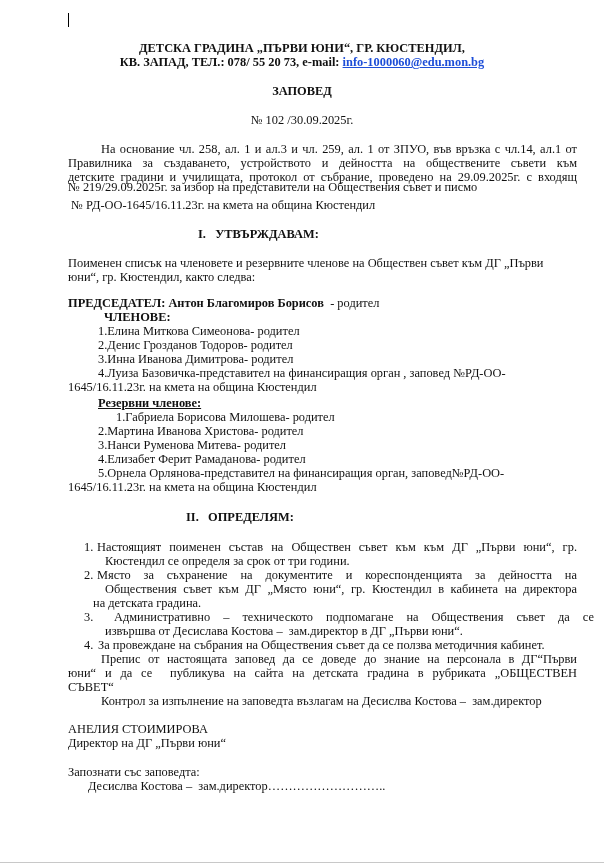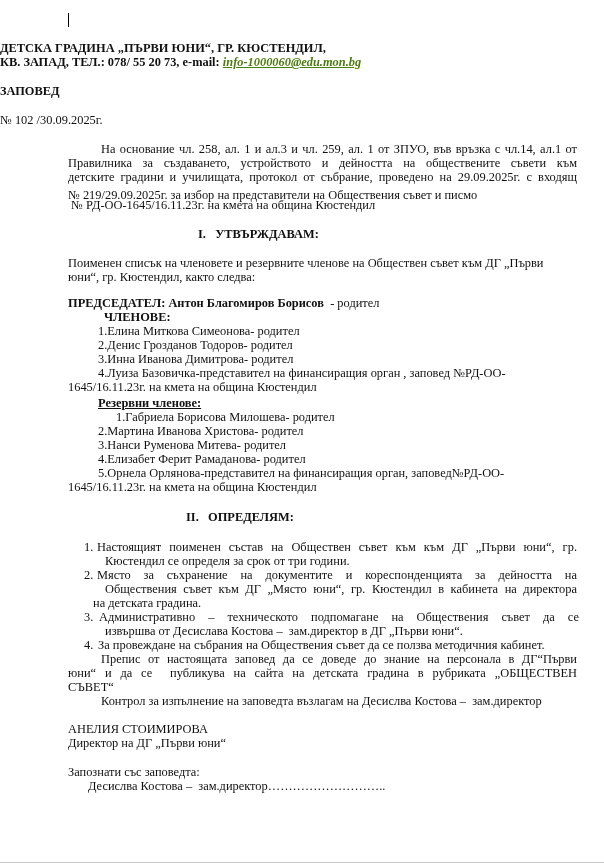--- a/index.html
+++ b/index.html
@@ -1,43 +1,43 @@
 <!DOCTYPE html>
 <html><head>
 <meta charset="utf-8">
 <style>
   html, body { margin:0; padding:0; background:#ffffff; }
   body { width:604px; height:863px; position:relative; overflow:hidden;
          font-family:"Liberation Serif","DejaVu Serif",serif; color:#111; font-size:12.4px; }
   .page { position:absolute; left:0; top:0; width:604px; height:862px; border-bottom:1px solid #c8c8c8; }
   .cursor { position:absolute; left:68px; top:13px; width:1px; height:14px; background:#000; }
   .abs { position:absolute; white-space:nowrap; line-height:14px; }
-  .center { position:absolute; left:0; width:604px; line-height:14px; }
+  .center { position:absolute; left:0; width:604px; text-align:center; line-height:14px; }
   .b { font-weight:bold; }
   .u { text-decoration:underline; }
-  a.email { color:#4d7c0f; text-decoration:underline; font-weight:bold;font-style:italic; }
+  a.email { color:#1d4ed8; text-decoration:underline; font-weight:bold; }
   .just { position:absolute; text-align:justify; text-align-last:left; line-height:14px; }
   .just.last-justify { text-align-last:justify; }
 </style>
 </head>
 <body>
 
 <div class="page">
   <div class="cursor"></div>
 
   <div class="center b" style="top:41px;">ДЕТСКА ГРАДИНА „ПЪРВИ ЮНИ“, ГР. КЮСТЕНДИЛ,</div>
   <div class="center b" style="top:55px;"><span>КВ. ЗАПАД, ТЕЛ.: 078/ 55 20 73, e-mail: </span><a class="email">info-1000060@edu.mon.bg</a></div>
 
   <div class="center b" style="top:84px;">ЗАПОВЕД</div>
   <div class="center" style="top:113px;">№ 102 /30.09.2025г.</div>
 
   <div class="just last-justify" style="left:101px; width:476px; top:142px;">На основание чл. 258, ал. 1 и ал.3 и чл. 259, ал. 1 от ЗПУО, във връзка с чл.14, ал.1 от</div>
   <div class="just last-justify" style="left:68px; width:509px; top:156px;">Правилника за създаването, устройството и дейността на обществените съвети към</div>
   <div class="just last-justify" style="left:68px; width:509px; top:170px;">детските градини и училищата, протокол от събрание, проведено на 29.09.2025г. с входящ</div>
-  <div class="abs" style="left:68px; top:188px;">№ 219/29.09.2025г. за избор на представители на Обществения съвет и писмо</div>
+  <div class="abs" style="left:68px; top:180px;">№ 219/29.09.2025г. за избор на представители на Обществения съвет и писмо</div>
   <div class="abs" style="left:68px; top:198px; white-space:pre;"> № РД-ОО-1645/16.11.23г. на кмета на община Кюстендил</div>
 
   <div class="abs b" style="left:198px; top:227px; white-space:pre;">I.   УТВЪРЖДАВАМ:</div>
 
   <div class="abs" style="left:68px; top:270px;">юни“, гр. Кюстендил, както следва:</div>
   <div class="abs" style="left:68px; top:256px;">Поименен списък на членовете и резервните членове на Обществен съвет към ДГ „Първи</div>
 
   <div class="abs" style="left:68px; top:296px; white-space:pre;"><span class="b">ПРЕДСЕДАТЕЛ: Антон Благомиров Борисов</span><span>  - родител</span></div>
   <div class="abs b" style="left:104px; top:310px;">ЧЛЕНОВЕ:</div>
 
@@ -60,21 +60,21 @@
   <div class="abs" style="left:84px; top:540px;">1.</div>
   <div class="just last-justify" style="left:97px; width:480px; top:540px;">Настоящият поименен състав на Обществен съвет към към ДГ „Първи юни“, гр.</div>
   <div class="abs" style="left:105px; top:554px;">Кюстендил се определя за срок от три години.</div>
 
   <div class="abs" style="left:84px; top:568px;">2.</div>
   <div class="just last-justify" style="left:97px; width:480px; top:568px;">Място за съхранение на документите и кореспонденцията за дейността на</div>
   <div class="just last-justify" style="left:105px; width:472px; top:582px;">Обществения съвет към ДГ „Място юни“, гр. Кюстендил в кабинета на директора</div>
   <div class="abs" style="left:93px; top:596px;">на детската градина.</div>
 
   <div class="abs" style="left:84px; top:610px;">3.</div>
-  <div class="just last-justify" style="left:99px; width:480px; top:610px;">Административно – техническото подпомагане на Обществения съвет да се</div>
+  <div class="just last-justify" style="left:114px; width:480px; top:610px;">Административно – техническото подпомагане на Обществения съвет да се</div>
   <div class="abs" style="left:105px; top:624px; white-space:pre;">извършва от Десислава Костова –  зам.директор в ДГ „Първи юни“.</div>
 
   <div class="abs" style="left:84px; top:638px;">4.</div>
   <div class="abs" style="left:98px; top:638px;">За провеждане на събрания на Обществения съвет да се ползва методичния кабинет.</div>
 
   <div class="just last-justify" style="left:101px; width:476px; top:652px;">Препис от настоящата заповед да се доведе до знание на персонала в ДГ“Първи</div>
   <div class="just last-justify" style="left:68px; width:509px; top:666px; white-space:pre;">юни“ и да се  публикува на сайта на детската градина в рубриката „ОБЩЕСТВЕН</div>
   <div class="abs" style="left:68px; top:680px;">СЪВЕТ“</div>
 
   <div class="abs" style="left:101px; top:694px; white-space:pre;">Контрол за изпълнение на заповедта възлагам на Десислва Костова –  зам.директор</div>

